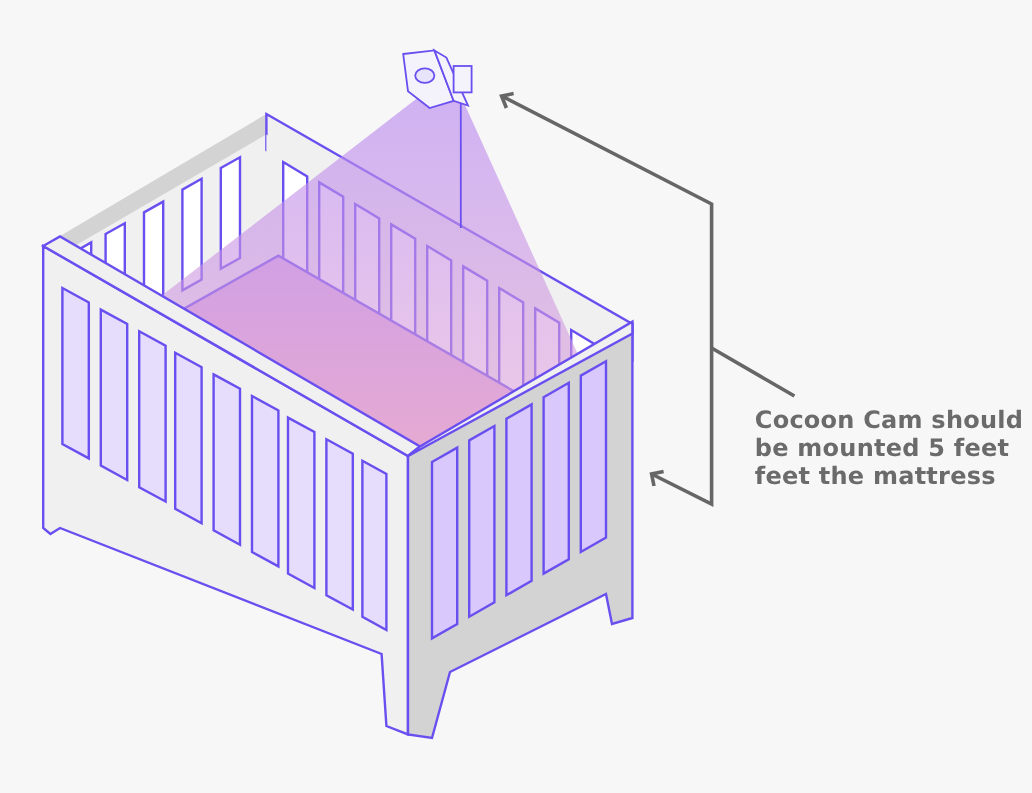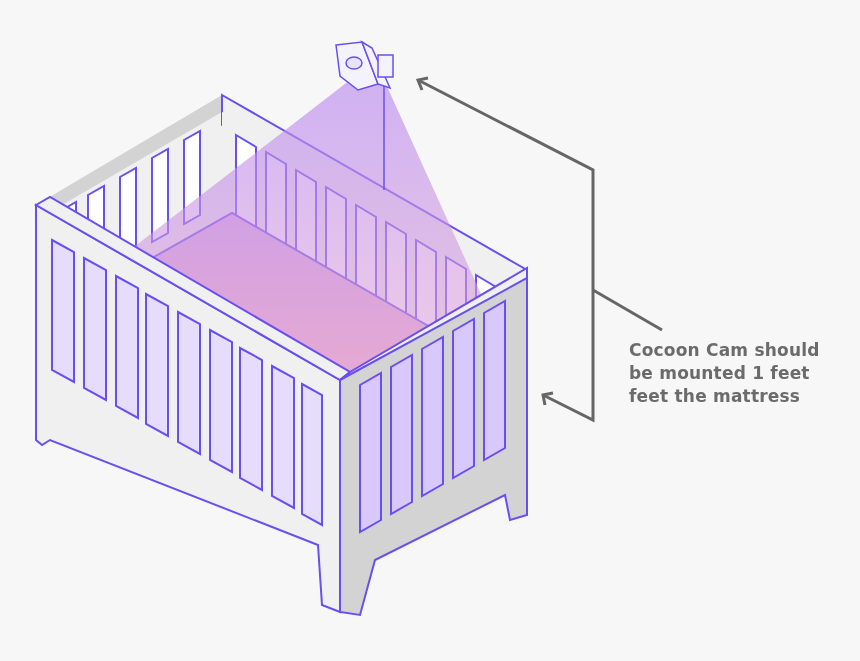--- a/index.html
+++ b/index.html
@@ -1,18 +1,18 @@
 <!DOCTYPE html>
 <html><head>
   <meta charset="utf-8">
   <style>
     html, body { margin: 0; padding: 0; }
     body { width: 860px; height: 661px; background: #f7f7f7; position: relative; overflow: hidden; font-family: "DejaVu Sans", "Liberation Sans", sans-serif; }
     #scene { position: absolute; left: 0; top: 0; width: 860px; height: 661px; }
-    .caption { position: absolute; left: 629px; top: 339px; width: 230px; font-size: 17px; line-height: 23px; font-weight: bold; color: #6b6b6b; letter-spacing: 0.2px; }
+    .caption { position: absolute; left: 629px; top: 339px; width: 230px; font-size: 20px; line-height: 23px; font-weight: bold; color: #6b6b6b; letter-spacing: 0.2px; }
     .caption span { display: block; white-space: nowrap; }
   </style>
 </head>
 <body>
 
 <svg id="scene" viewBox="0 0 860 661" xmlns="http://www.w3.org/2000/svg">
   <defs>
     <linearGradient id="beamGrad" x1="0" y1="0" x2="0" y2="1">
       <stop offset="0" stop-color="#b98af0" stop-opacity="0.85"></stop>
       <stop offset="1" stop-color="#e7a8cf" stop-opacity="0.75"></stop>
@@ -96,15 +96,15 @@
   <g stroke="#666666" stroke-width="3" fill="none">
     <polyline points="418,80 593,170 593,420 543,395"></polyline>
     <polyline points="428,78 418,80 422,90"></polyline>
     <polyline points="545,405 543,395 553,393"></polyline>
     <line x1="593" y1="290" x2="662" y2="330"></line>
   </g>
 </svg>
 
 <div class="caption">
   <span>Cocoon Cam should</span>
-  <span>be mounted 1 feet</span>
+  <span>be mounted 5 feet</span>
   <span>feet the mattress</span>
 </div>
 
 </body></html>

